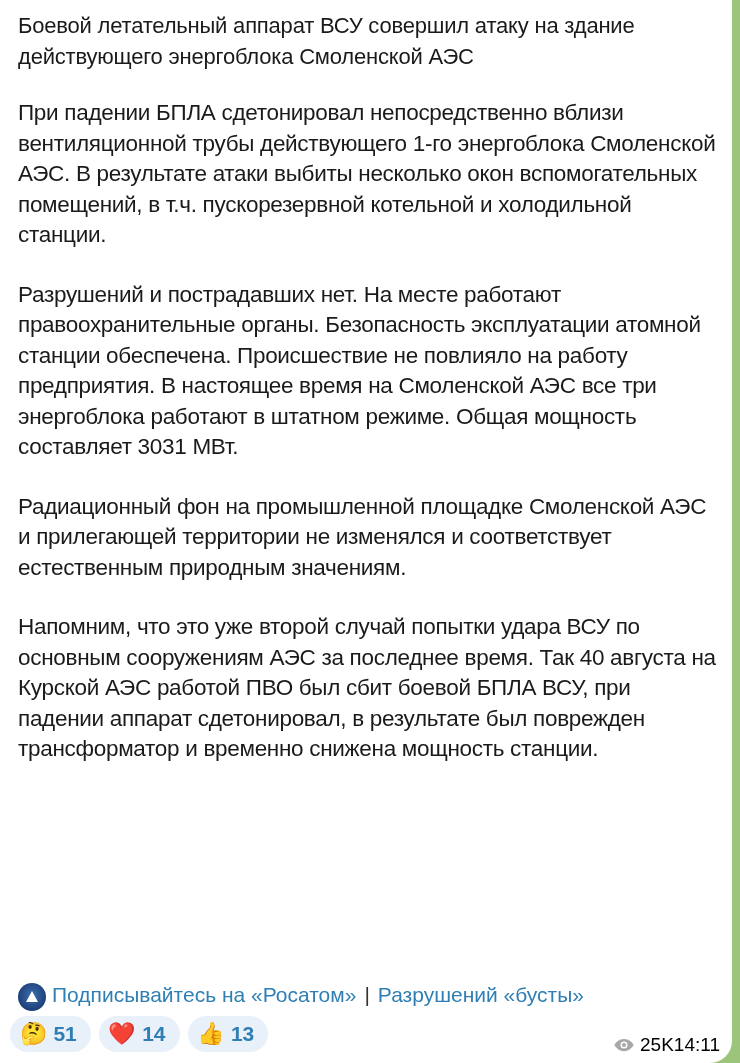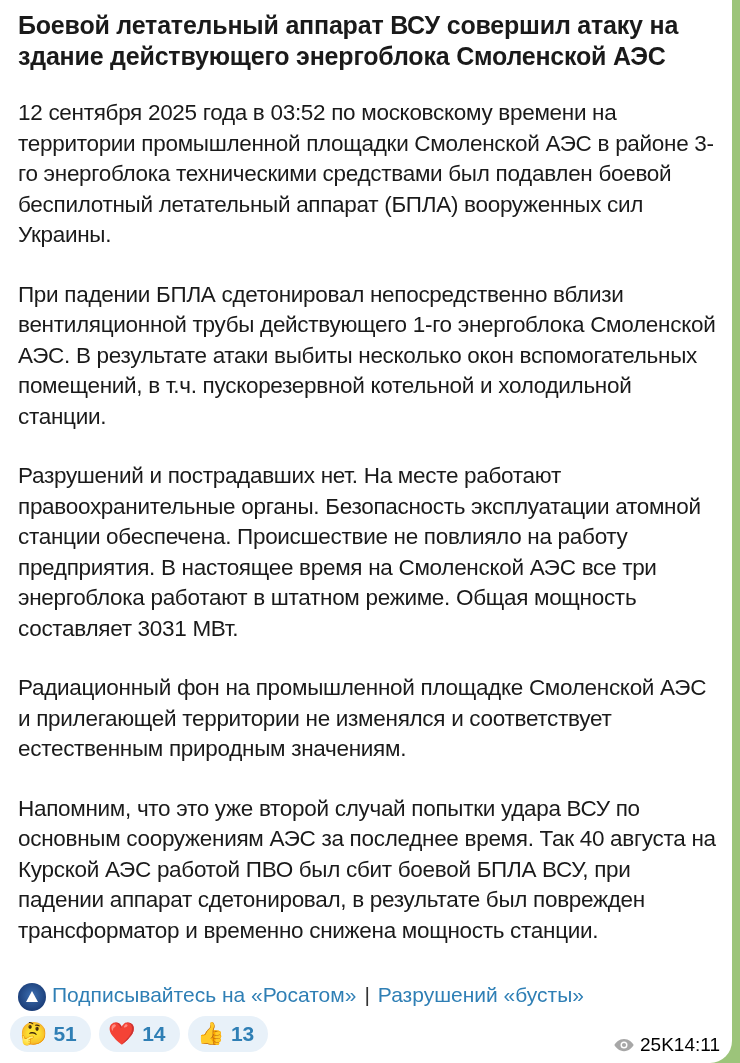--- a/index.html
+++ b/index.html
@@ -17,22 +17,22 @@
       width: 732px;
       height: 1063px;
       background: #ffffff;
       border-bottom-right-radius: 22px;
       box-sizing: border-box;
       padding: 10px 0 0 18px;
       font-family: "Liberation Sans", sans-serif;
       color: #1a1a1a;
     }
     .title {
-      font-weight: bold;
-      font-size: 25px;
+      font-weight: normal;
+      font-size: 22px;
       line-height: 31px;
       margin: 0 0 26px 0;
       width: 700px;
       letter-spacing: -0.2px;
     }
     .para {
       font-size: 22.5px;
       line-height: 30.5px;
       margin: 0 0 29px 0;
       width: 700px;
@@ -111,21 +111,20 @@
       margin-right: 5px;
     }
     .meta .time {
     }
   </style>
 </head>
 <body>
 
 <div class="bubble">
   <div class="title">Боевой летательный аппарат ВСУ совершил атаку на здание действующего энергоблока Смоленской АЭС</div>
-  <p class="para">12 сентября 2025 года в 03:52 по московскому времени на территории промышленной площадки Смоленской АЭС в районе 3-го энергоблока техническими средствами был подавлен боевой беспилотный летательный аппарат (БПЛА) вооруженных сил Украины.</p>
   <p class="para">При падении БПЛА сдетонировал непосредственно вблизи вентиляционной трубы действующего 1-го энергоблока Смоленской АЭС. В результате атаки выбиты несколько окон вспомогательных помещений, в т.ч. пускорезервной котельной и холодильной станции.</p>
   <p class="para">Разрушений и пострадавших нет. На месте работают правоохранительные органы. Безопасность эксплуатации атомной станции обеспечена. Происшествие не повлияло на работу предприятия. В настоящее время на Смоленской АЭС все три энергоблока работают в штатном режиме. Общая мощность составляет 3031 МВт.</p>
   <p class="para">Радиационный фон на промышленной площадке Смоленской АЭС и прилегающей территории не изменялся и соответствует естественным природным значениям.</p>
   <p class="para">Напомним, что это уже второй случай попытки удара ВСУ по основным сооружениям АЭС за последнее время. Так 40 августа на Курской АЭС работой ПВО был сбит боевой БПЛА ВСУ, при падении аппарат сдетонировал, в результате был поврежден трансформатор и временно снижена мощность станции.</p>
 
   <div class="footer-links">
     <span class="rosatom-logo"></span>
     <span>Подписывайтесь на «Росатом»</span>
     <span class="sep">|</span>
     <span>Разрушений «бусты»</span>

